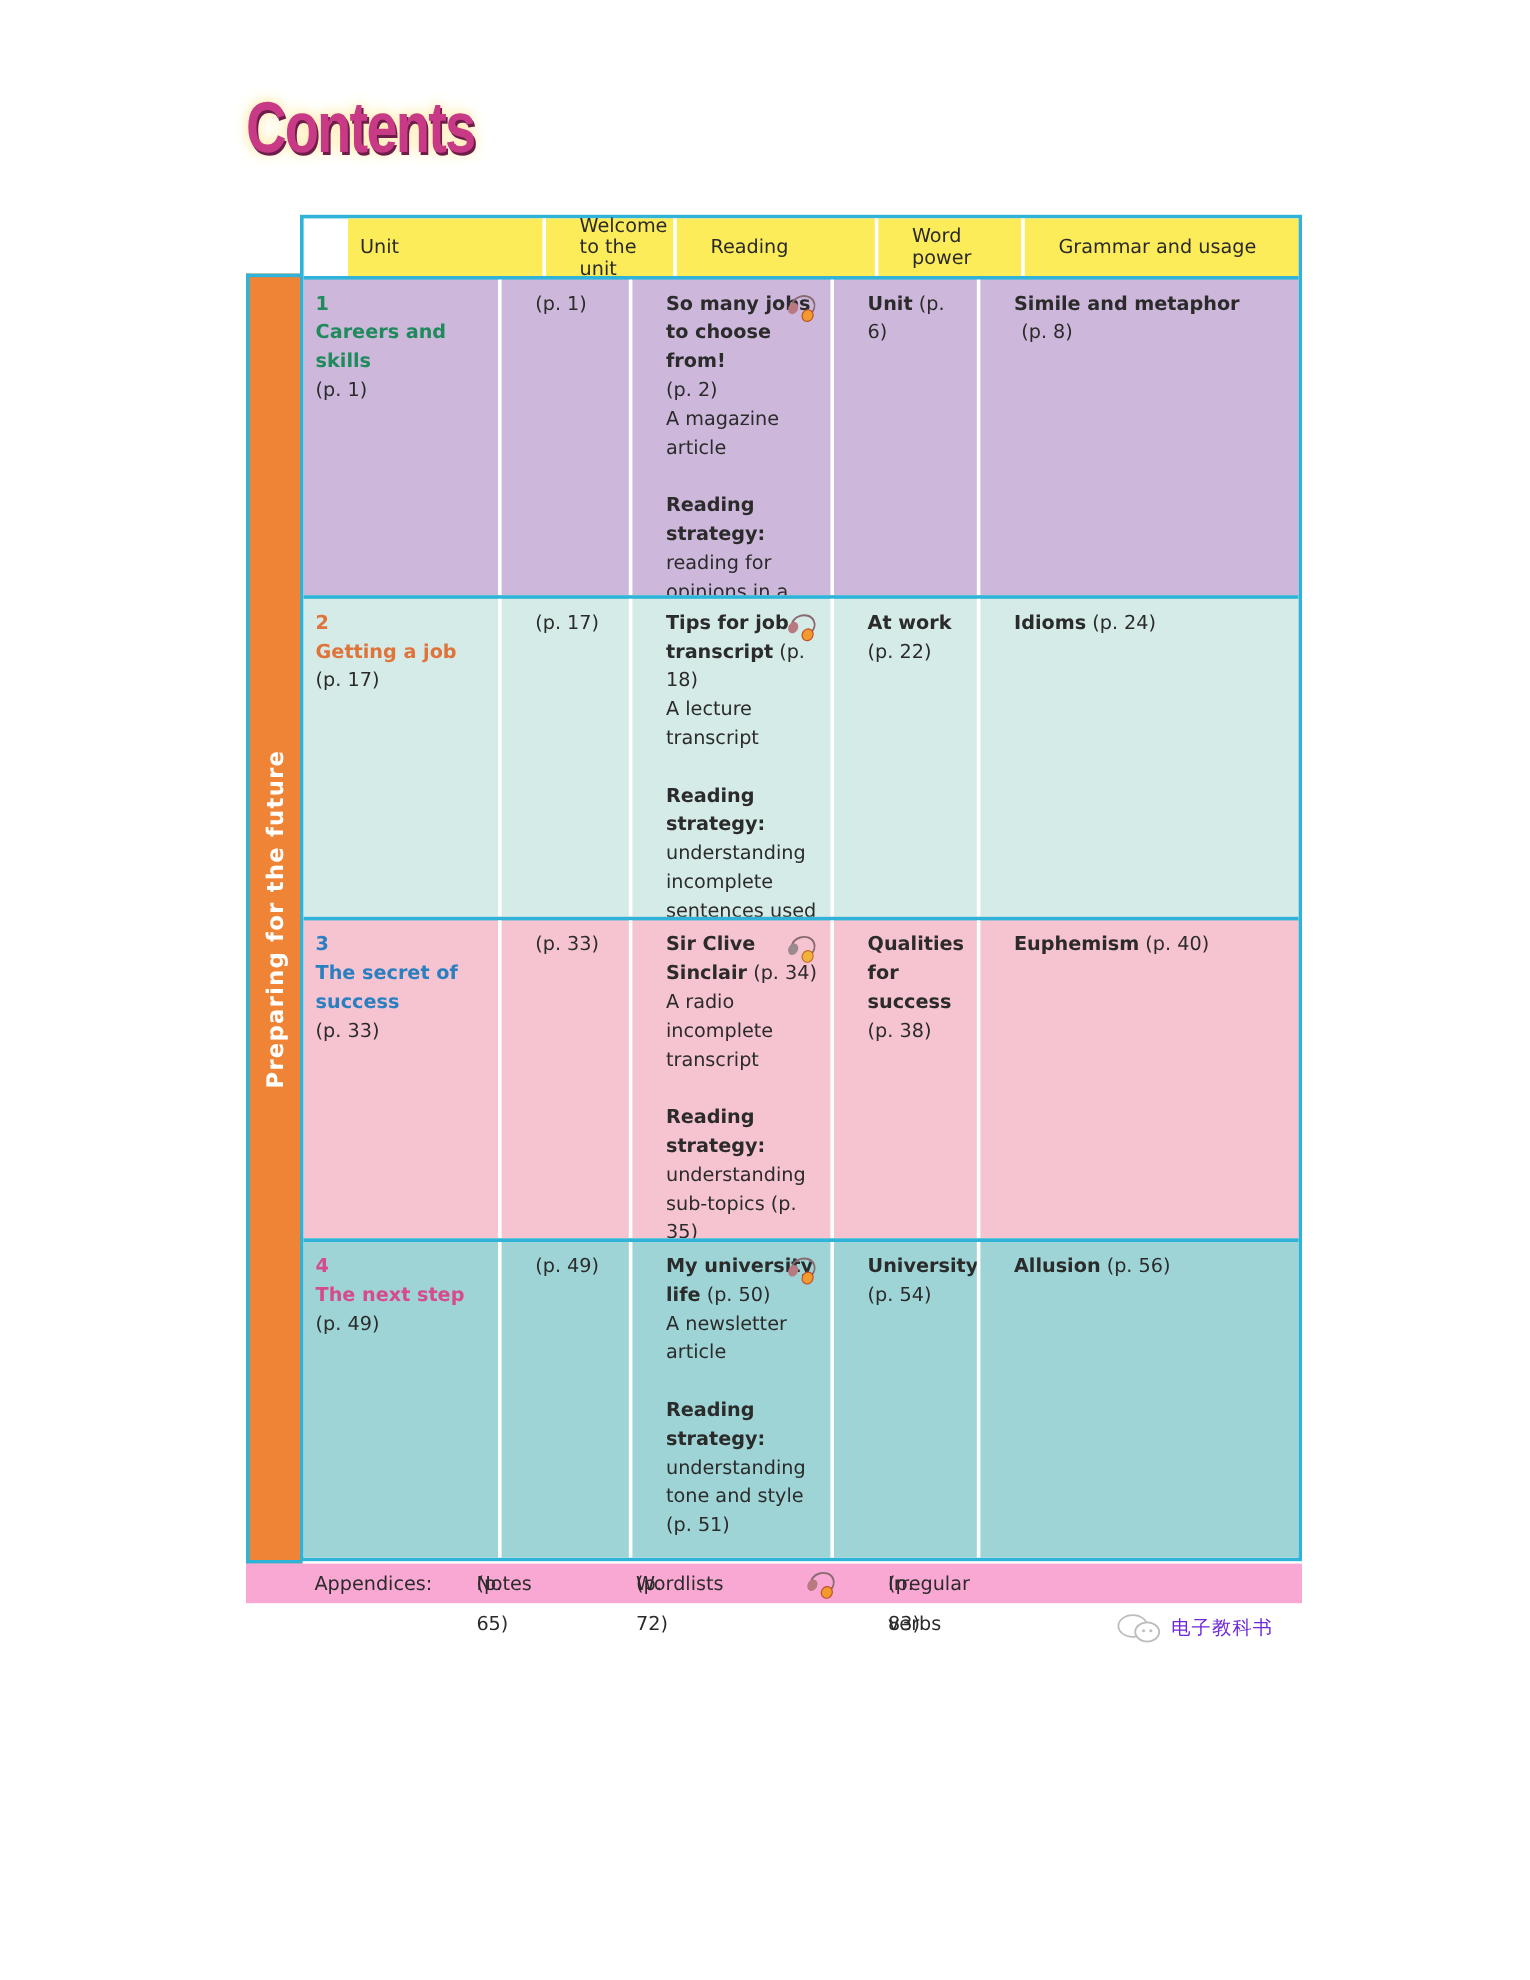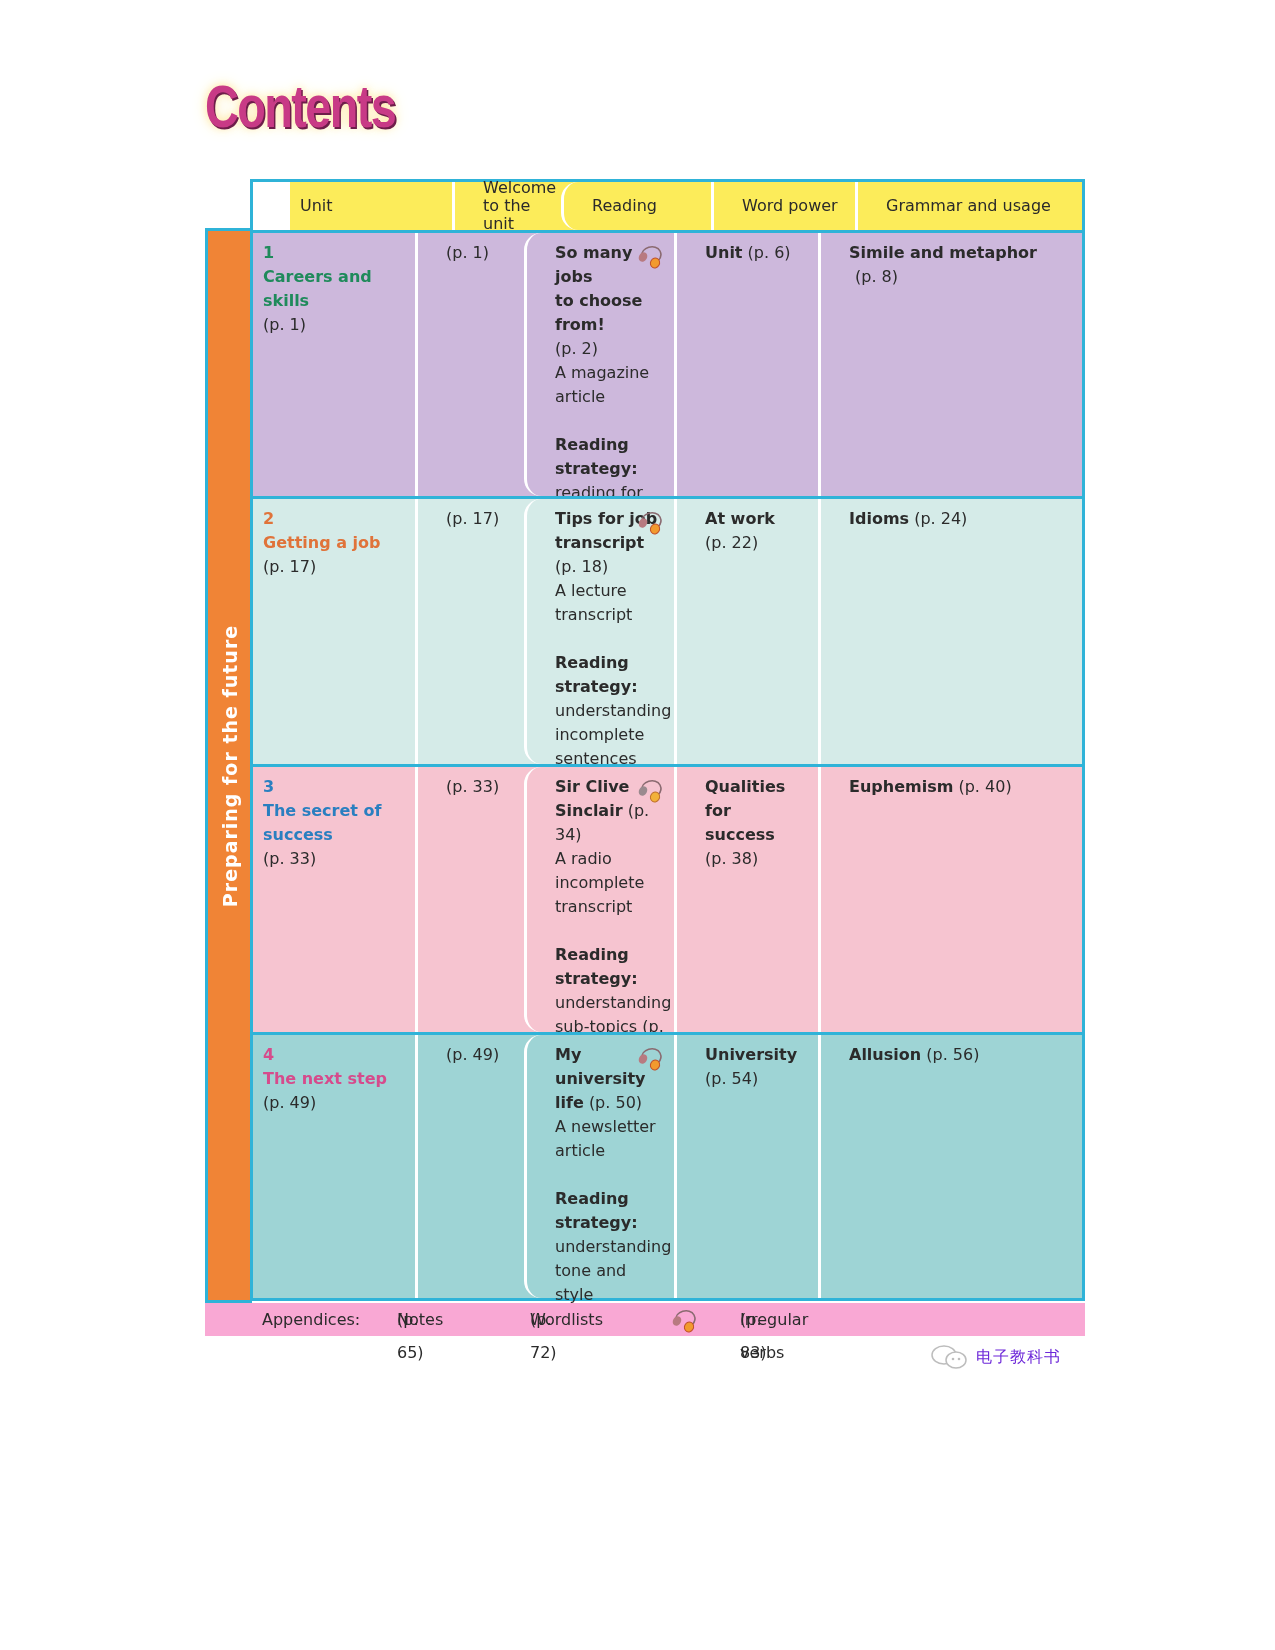--- a/index.html
+++ b/index.html
@@ -24,21 +24,21 @@
     white-space:nowrap; color:#ffffff; font-weight:bold; font-size:19px; letter-spacing:1px;
   }
   .table {
     position:absolute; left:250px; top:179px; width:835px;
     border:3px solid #2fb3d8; box-sizing:border-box;
   }
   .row { display:flex; position:relative; box-sizing:border-box; }
   .row + .row { border-top:3px solid #2fb3d8; }
   .cell { box-sizing:border-box; padding:8px 10px; font-size:16px; line-height:24px; position:relative; }
   .cell + .cell { border-left:3px solid #ffffff;padding-left:28px; }
-  .c1 { width:162px; } .c2 { width:109px; } .c3 { width:150px;border-radius:17px; } .c4 { width:144px; } .c5 { flex:1; }
+  .c1 { width:162px; } .c2 { width:109px; } .c3 { width:168px; } .c4 { width:122px; } .c5 { flex:1; }
   .hdr { height:48px; background:#fcec5a;margin-left:37px; }
   .hdr .cell { font-size:16px; line-height:18px; display:flex; align-items:center; color:#2a2a2a; padding-top:4px; padding-bottom:4px;}
   .r1 { height:266px; background:#cdb8dc; }
   .r2 { height:268px; background:#d5ebe8; }
   .r3 { height:268px; background:#f6c4d0; }
   .r4 { height:266px; background:#9ed4d5; }
   .unit-num, .unit-name { font-weight:bold; display:block; }
   .unit-page { display:block; }
   .b { font-weight:bold; }
   .block { display:block; }

